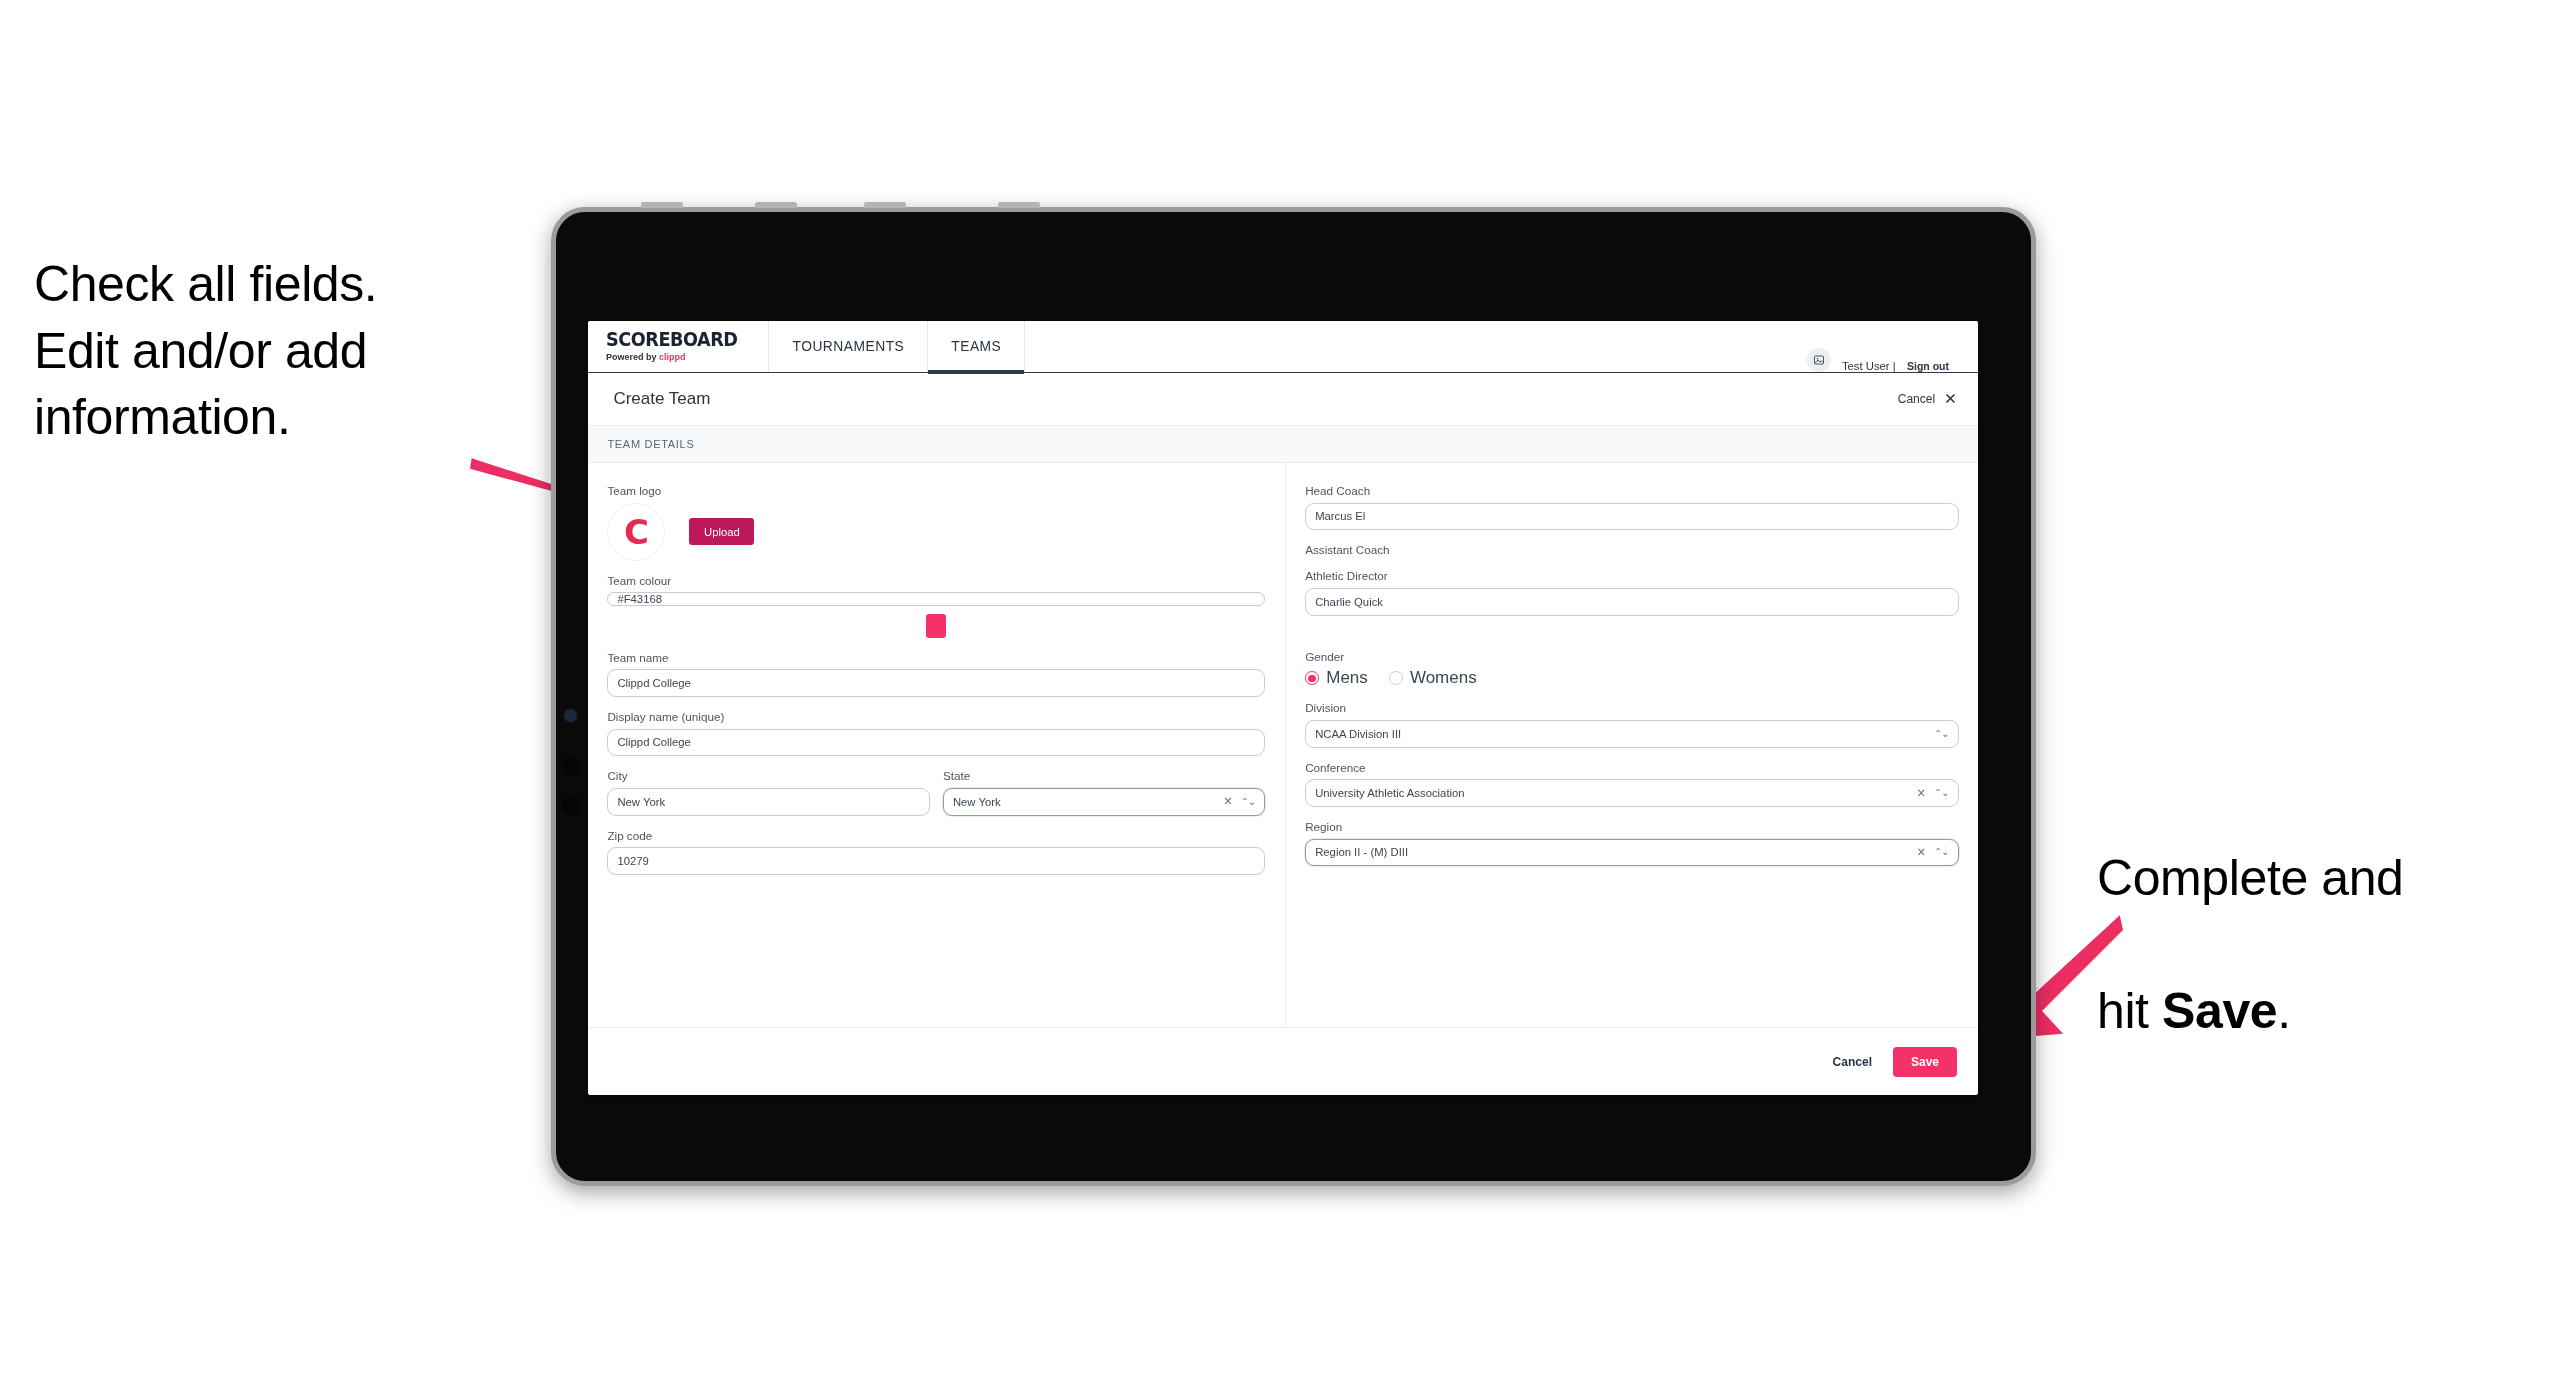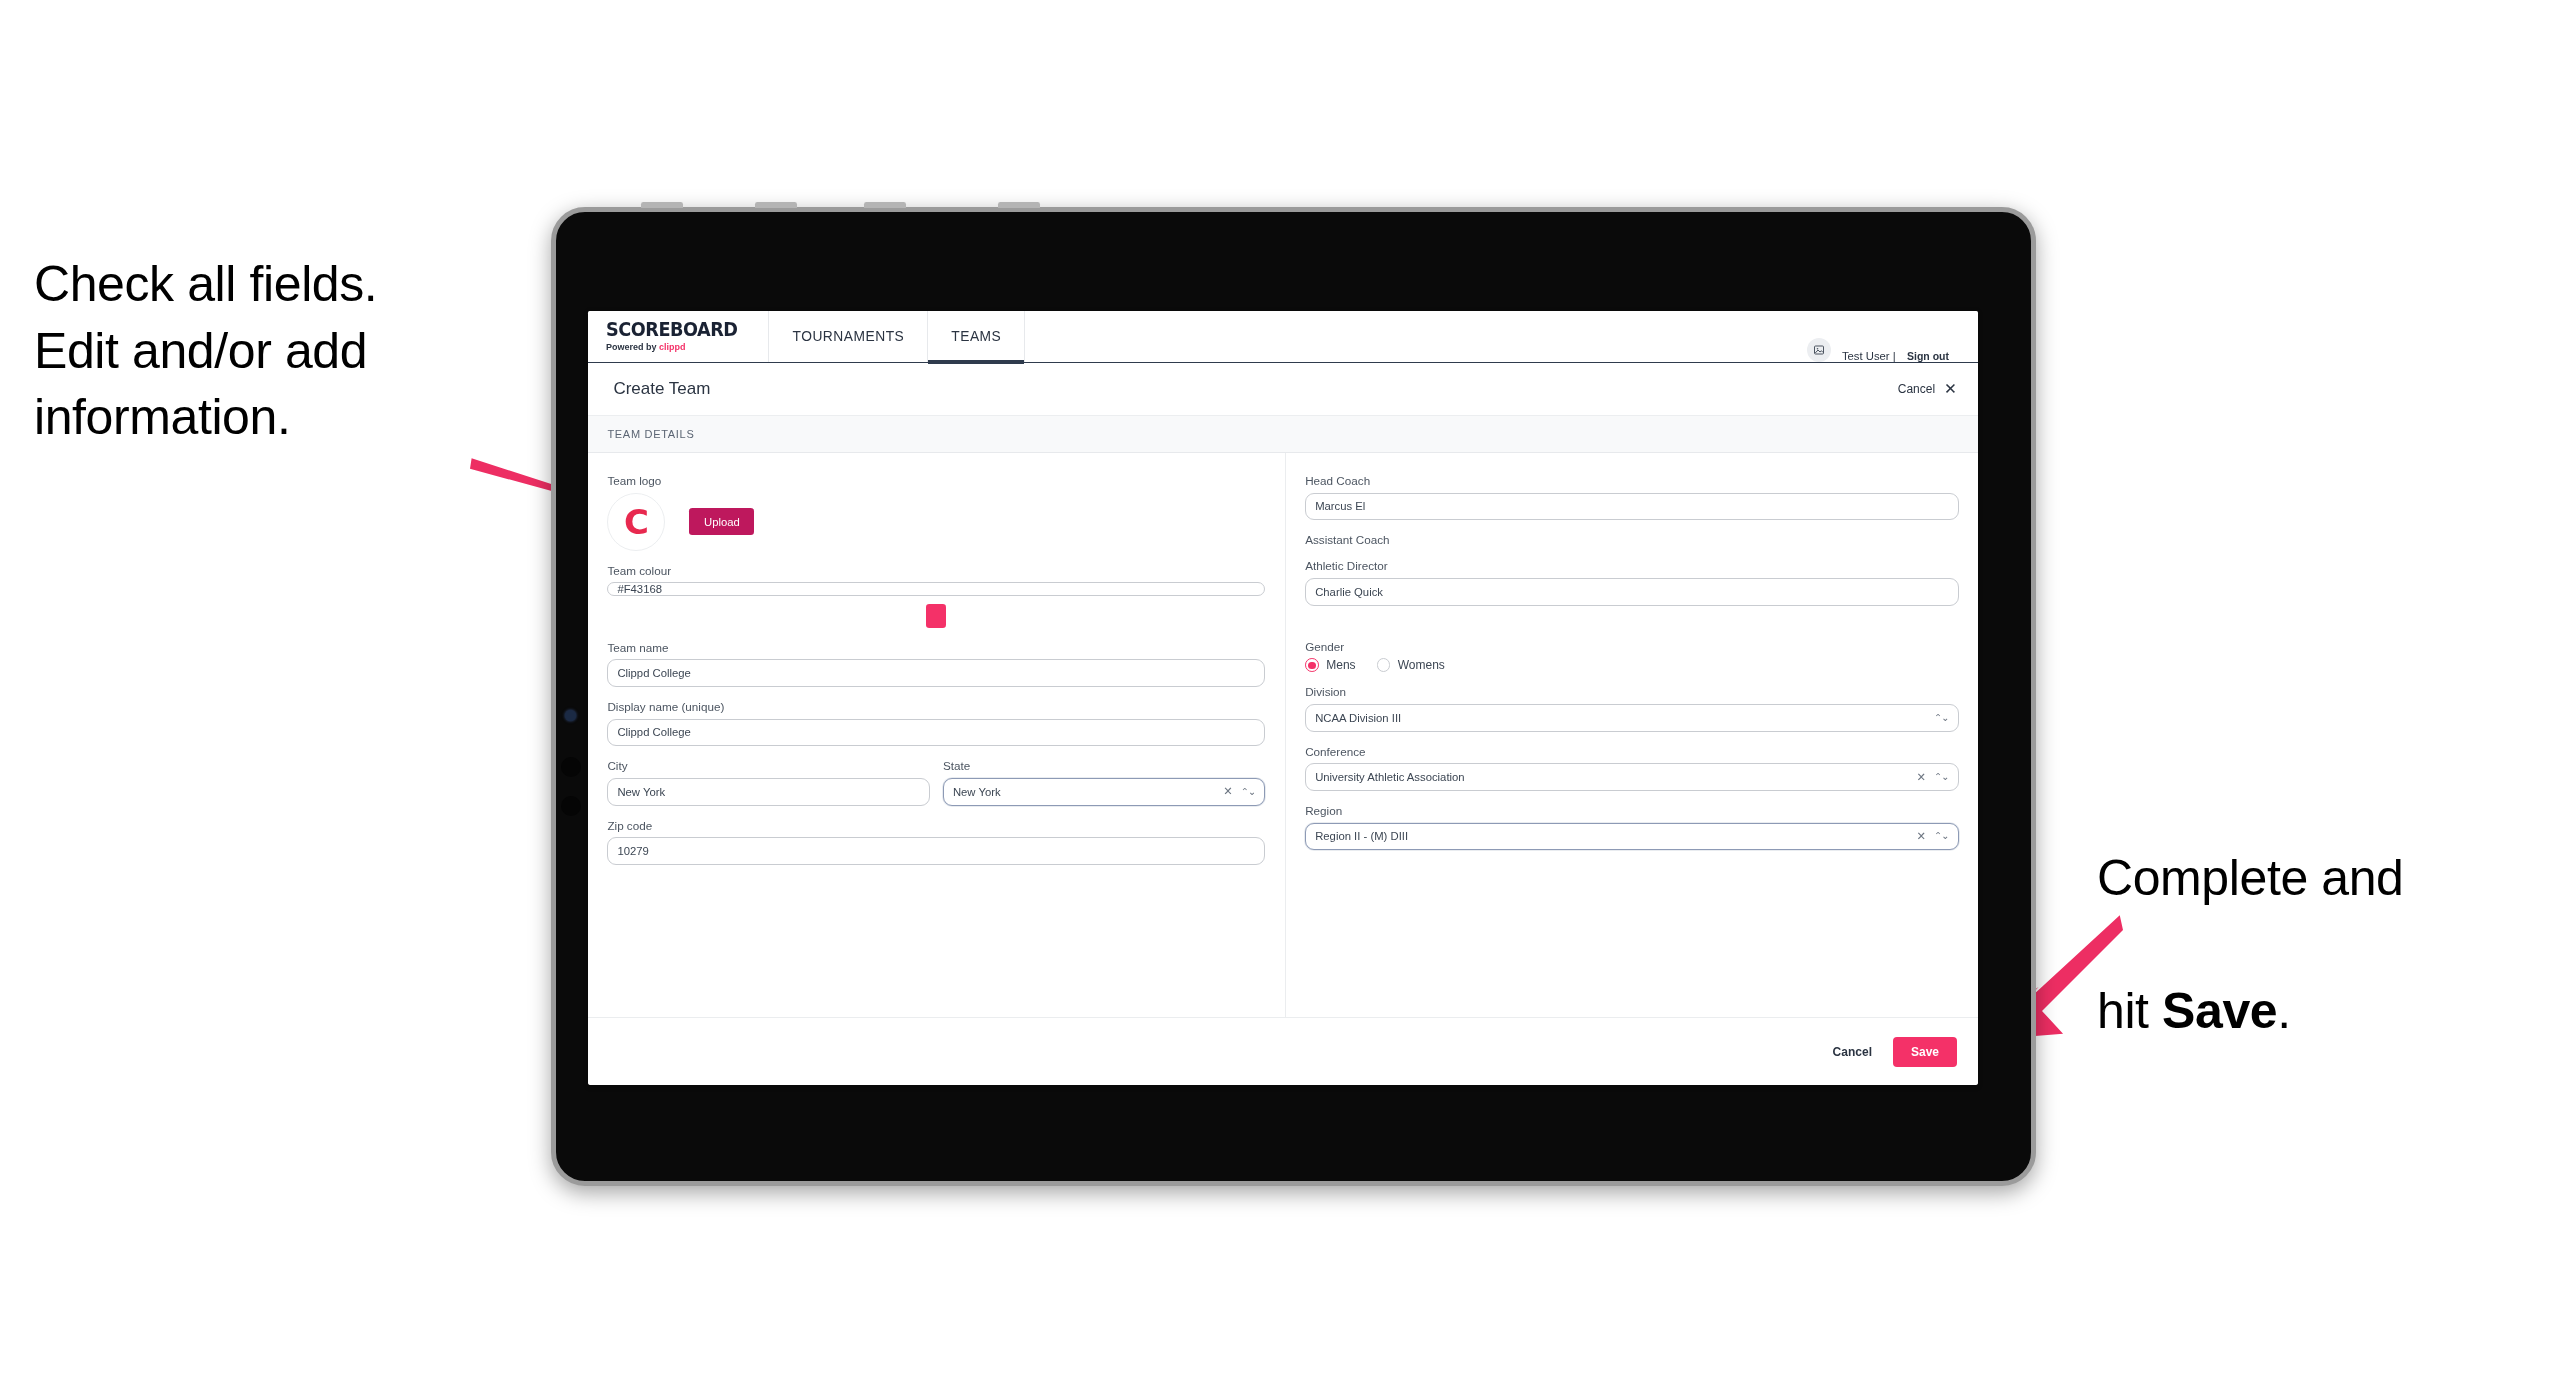--- a/index.html
+++ b/index.html
@@ -54,21 +54,21 @@
     box-shadow: 0 0 2.4px 0.8px rgba(60,90,150,.5);
   }
   .tablet-dot { position: absolute; left: 4.9px; width: 20px; height: 20px;
     border-radius: 50%; background: #050505; }
   .dot1 { top: 545px; }
   .dot2 { top: 584px; }
 
   
   .app {
     position: absolute;
-    left: 32px; top: 99px;
+    left: 32px; top: 109px;
     width: 1390px; height: 774px;
     background: #ffffff;
     border-radius: 2.4px;
     overflow: hidden;
     box-shadow: 0 1.6px 4.9px rgba(0,0,0,.25);
     display: flex; flex-direction: column;
   }
 
   
   .topnav {
@@ -195,21 +195,21 @@
   
   .radio-group { display: flex; align-items: center; gap: 21px; margin-top: 1.6px; margin-bottom: 3.2px; }
   .radio { display: flex; align-items: center; gap: 7.3px; cursor: pointer; }
   .rdot {
     width: 13.8px; height: 13.8px; border-radius: 50%;
     border: 1.3px solid #c9ccd1; background: #fff;
     display: flex; align-items: center; justify-content: center;
   }
   .rdot.on { border-color: #f43168; }
   .rdot.on::after { content: ""; width: 7.3px; height: 7.3px; border-radius: 50%; background: #f43168; }
-  .rlabel { font-size: 12px; color: #3c4653; }
+  .rlabel { font-size: 17px; color: #3c4653; }
 
   
   .form-footer {
     height: 68px; min-height: 68px;
     border-top: 0.8px solid #ebedef;
     background: #fff;
     display: flex; align-items: center; justify-content: flex-end;
     gap: 21px; padding-right: 21px;
   }
   .btn-cancel {

